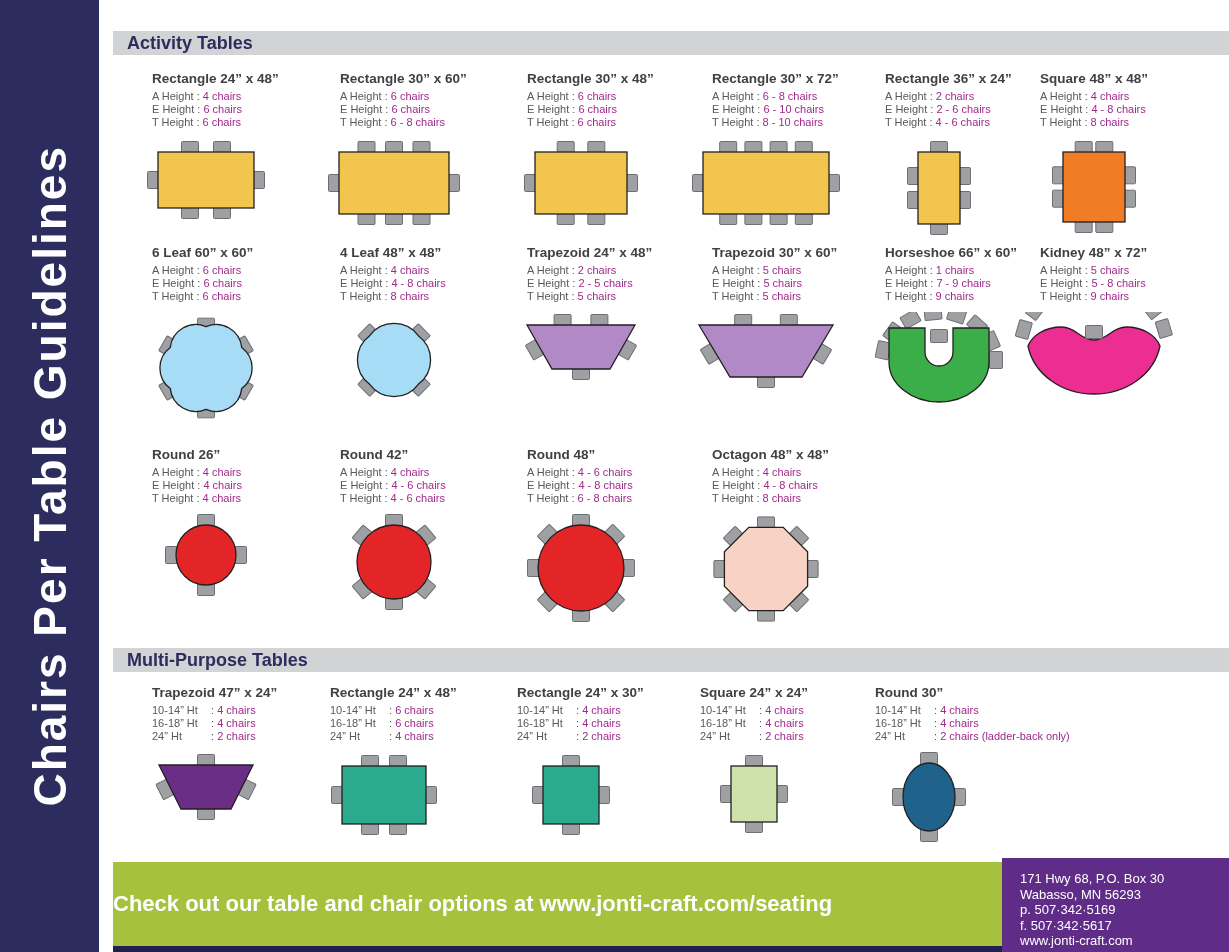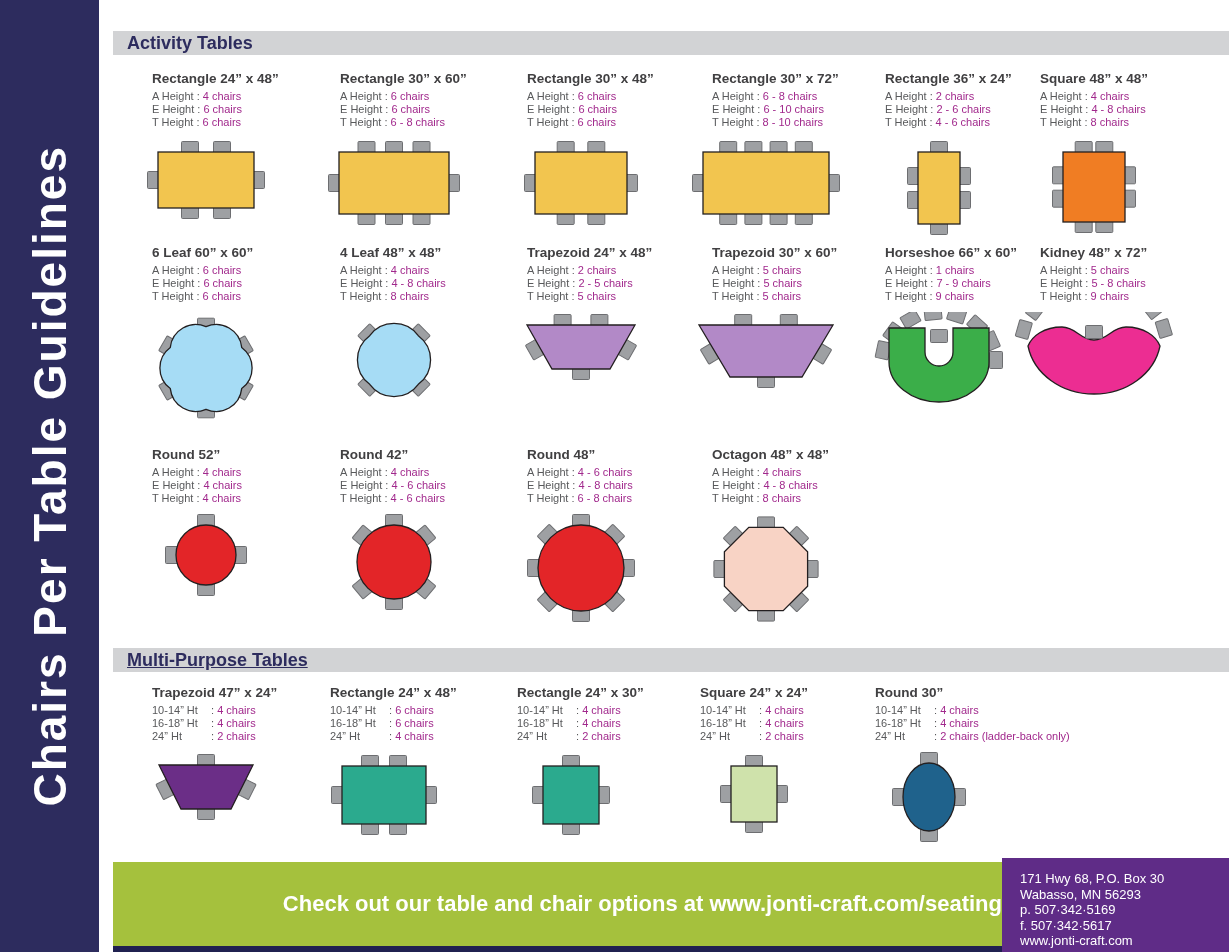--- a/index.html
+++ b/index.html
@@ -12,21 +12,21 @@
   .sidebar-title { writing-mode:vertical-rl; transform:rotate(180deg);
              color:#ffffff; font-weight:bold; font-size:46px; letter-spacing:2px;
              white-space:nowrap; }
 
   .section-header { position:absolute; left:113px; width:1116px; height:24px;
              background:var(--header-bar-gray,#D2D3D5);
              color:var(--header-text-navy,#2D2C5E);
              font-weight:bold; font-size:18px; line-height:24px;
              padding-left:14px; box-sizing:border-box; }
   #hdr-activity { top:31px; }
-  #hdr-multi    { top:648px;text-decoration:underline; }
+  #hdr-multi    { top:648px; }
 
   .cards-grid { position:absolute; display:grid; }
   #grid-activity { left:152px; top:62px;
              grid-template-columns:188px 187px 185px 173px 155px 189px;
              grid-template-rows:174px 202px 220px; }
   #grid-multi { left:152px; top:676px;
              grid-template-columns:178px 187px 183px 175px 240px;
              grid-template-rows:180px; }
 
   .card { padding-top:9px; }
@@ -35,21 +35,21 @@
   .spec-line { font-size:11px; color:var(--label-text,#58595B); line-height:13px;
                white-space:nowrap; }
   .spec-label { display:inline-block; }
   #grid-multi .spec-label { width:56px; }
   .spec-value { color:var(--value-magenta,#A1288C); }
   .diagram-wrap { margin-top:9px; margin-left:-26px; width:160px; }
   svg.diagram { display:block; }
 
   .banner { position:absolute; left:113px; top:862px; width:889px; height:84px;
             background:var(--banner-green,#A5C13D);
-            display:flex; align-items:center; justify-content:flex-end; }
+            display:flex; align-items:center; justify-content:flex-start; }
   .banner span { color:#ffffff; font-weight:bold; font-size:22px; }
   .bottom-strip { position:absolute; left:113px; top:946px; width:889px; height:6px;
             background:var(--bottom-strip-navy,#202150); }
   .contact { position:absolute; left:1002px; top:858px; width:227px; height:94px;
             background:var(--contact-purple,#5F2C87); box-sizing:border-box;
             padding:13px 0 0 18px; }
   .contact div { color:#ffffff; font-weight:normal; font-size:13px; line-height:15.5px;
             white-space:nowrap; }
 </style>
 </head>
@@ -437,21 +437,21 @@
               <rect x="-8.5" y="-6.5" width="17" height="13" rx="1" fill="#9EA0A3" stroke="#6D6E71" stroke-width="1"></rect>
             </g>
             <path d="M 14 34 A 67 58 0 0 0 146 34 C 142 24 130 15 112 15 C 98 15 94 28 80 28 C 66 28 62 15 48 15 C 30 15 18 24 14 34 Z" fill="#EC2D92" stroke="#231F20" stroke-width="1.3"></path>
             <g transform="translate(80.0,20.0) rotate(0.0)">
               <rect x="-8.5" y="-6.5" width="17" height="13" rx="1" fill="#9EA0A3" stroke="#6D6E71" stroke-width="1"></rect>
             </g>
           </svg>
         </div>
       </div>
       <div class="card">
-        <div class="card-title">Round 52”</div>
+        <div class="card-title">Round 26”</div>
         <div class="spec-line"><span class="spec-label">A Height</span><span class="spec-colon"> : </span><span class="spec-value">4 chairs</span></div>
         <div class="spec-line"><span class="spec-label">E Height</span><span class="spec-colon"> : </span><span class="spec-value">4 chairs</span></div>
         <div class="spec-line"><span class="spec-label">T Height</span><span class="spec-colon"> : </span><span class="spec-value">4 chairs</span></div>
         <div class="diagram-wrap">
           <svg class="diagram" width="160" height="82" viewBox="0 0 160 82">
             <g transform="translate(80.0,7.0) rotate(0.0)">
               <rect x="-8.5" y="-6.5" width="17" height="13" rx="1" fill="#9EA0A3" stroke="#6D6E71" stroke-width="1"></rect>
             </g>
             <g transform="translate(114.0,41.0) rotate(90.0)">
               <rect x="-8.5" y="-6.5" width="17" height="13" rx="1" fill="#9EA0A3" stroke="#6D6E71" stroke-width="1"></rect>

